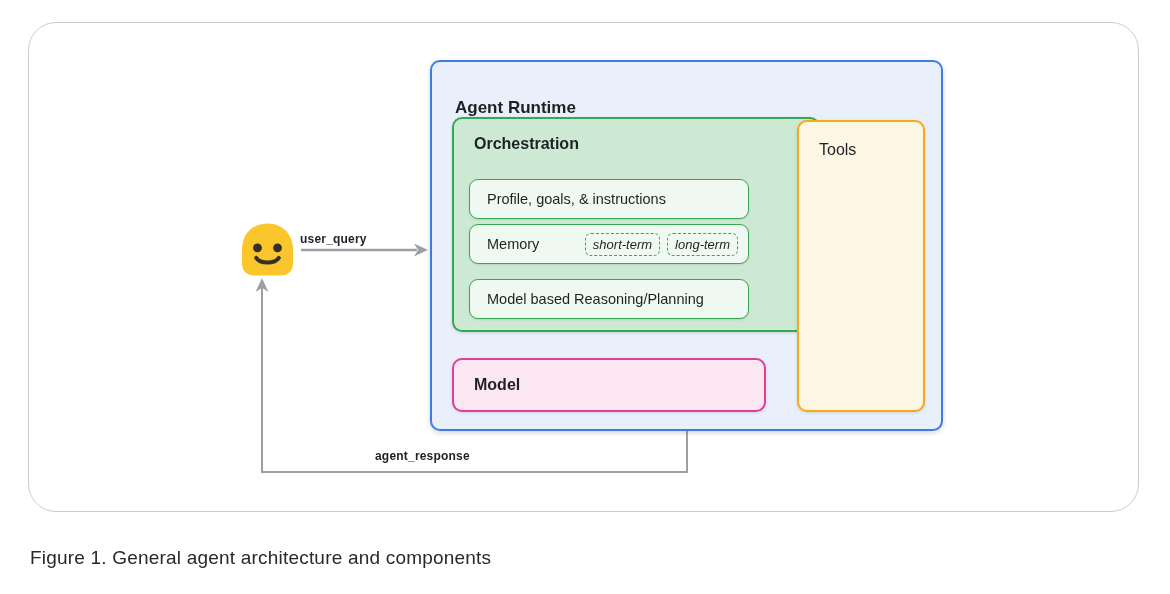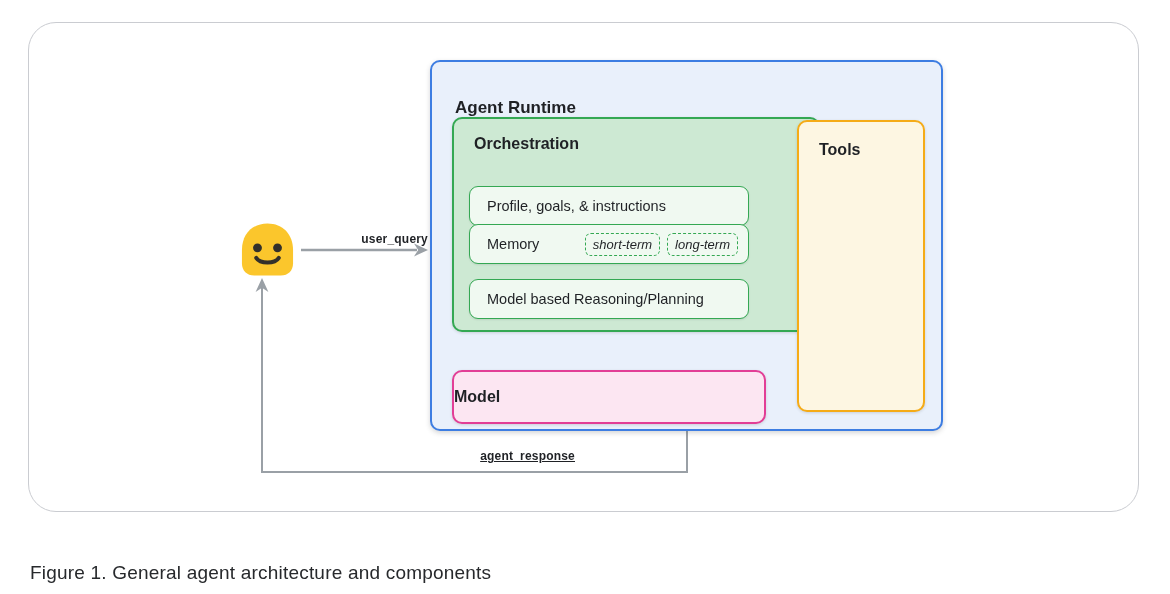--- a/index.html
+++ b/index.html
@@ -40,25 +40,25 @@
   .arrow-layer{position:absolute;left:0;top:0;width:1170px;height:594px;pointer-events:none;}
   .arrow-line{stroke:var(--arrow-gray);fill:none;}
   .arrow-head{fill:var(--arrow-gray);stroke:none;}
 
   .emoji{position:absolute;left:237px;top:221px;width:61px;height:57px;}
   .emoji-body{fill:var(--emoji-yellow);}
   .emoji-eye{fill:var(--emoji-face);}
   .emoji-mouth{stroke:var(--emoji-face);fill:none;stroke-linecap:round;}
 
   .flow-label{
-    position:absolute;text-align:right;
+    position:absolute;text-align:left;
     font-size:12px;font-weight:700;letter-spacing:.2px;color:var(--text-dark);
   }
   .flow-label.user-query{left:300px;top:232px;width:128px;}
-  .flow-label.agent-response{left:375px;top:449px;width:200px;text-decoration:underline;}
+  .flow-label.agent-response{left:375px;top:449px;width:200px;}
 
   .runtime{
     position:absolute;left:430px;top:60px;width:513px;height:371px;
     background:var(--blue-fill);
     border:2px solid var(--blue-border);border-radius:10px;
     box-sizing:border-box;
     box-shadow:0 2px 5px rgba(60,64,67,.22);
   }
   .runtime-title{position:absolute;left:23px;top:19px;font-size:17px;font-weight:600;margin-top:17px;}
 
@@ -73,52 +73,51 @@
   .orch-row{
     position:absolute;left:15px;width:280px;height:40px;
     background:var(--row-fill);
     border:1.6px solid var(--green-border);border-radius:9px;
     box-sizing:border-box;
     display:flex;align-items:center;
     padding:0 10px 0 17px;
     font-size:14.5px;
     box-shadow:0 1px 2px rgba(60,64,67,.12);
   }
-  .orch-row.r1{top:67px;}
+  .orch-row.r1{top:60px;}
   .orch-row.r2{top:105px;gap:37px;}
   .orch-row.r3{top:160px;}
   .chip-group{margin-left:auto;display:flex;gap:7px;}
   .chip{
     border:1.5px dashed var(--green-border);border-radius:6px;
     padding:3px 7px;font-size:13px;white-space:nowrap;font-style:italic;
   }
 
   .model-box{
     position:absolute;left:20px;top:296px;width:314px;height:54px;
     background:var(--pink-fill);
     border:2px solid var(--pink-border);border-radius:10px;
     box-sizing:border-box;
-    display:flex;align-items:center;
+    display:flex;align-items:center;padding-left:20px;
     font-size:16px;font-weight:600;
     box-shadow:0 1px 3px rgba(60,64,67,.18);
-    margin-top:12px;
   }
 
   .tools-box{
     position:absolute;left:365px;top:58px;width:128px;height:292px;
     background:var(--cream-fill);
     border:2px solid var(--orange-border);border-radius:10px;
     box-sizing:border-box;
     padding:19px 12px 0 20px;
-    font-size:16px;font-weight:700;
+    font-size:16px;font-weight:400;
     box-shadow:0 1px 3px rgba(60,64,67,.18);
   }
 
   .caption{
-    position:absolute;left:30px;top:562px;
+    position:absolute;left:30px;top:547px;
     font-size:19px;font-weight:400;color:var(--caption-color);
     letter-spacing:.2px;
   }
 </style>
 </head>
 <body>
 
 <div class="screen">
 
   <div class="panel"></div>

